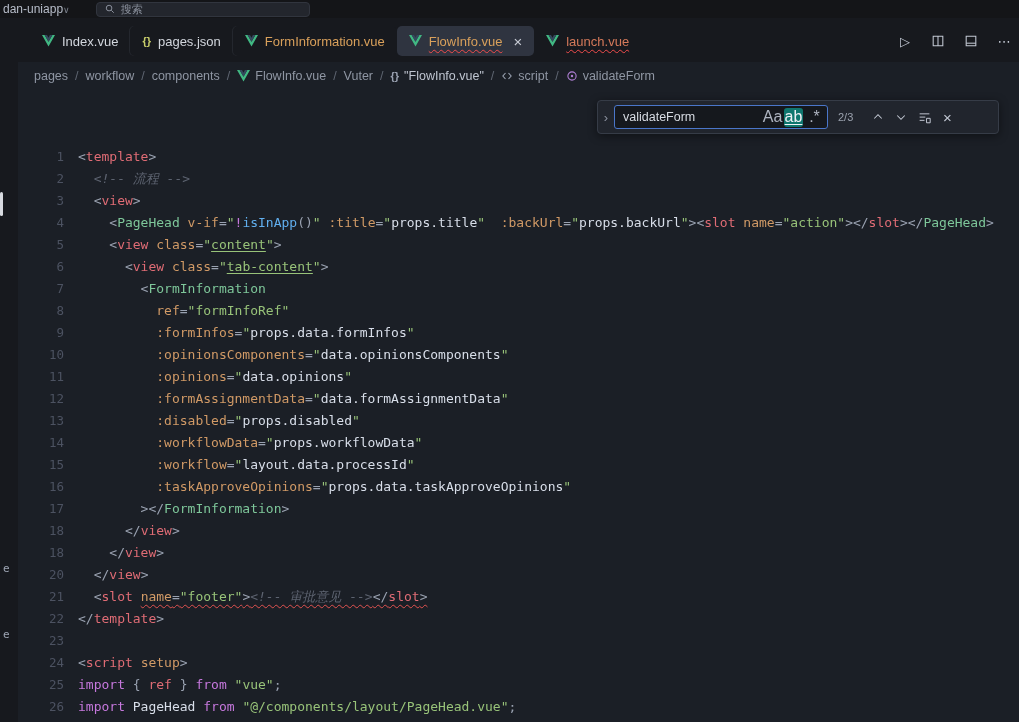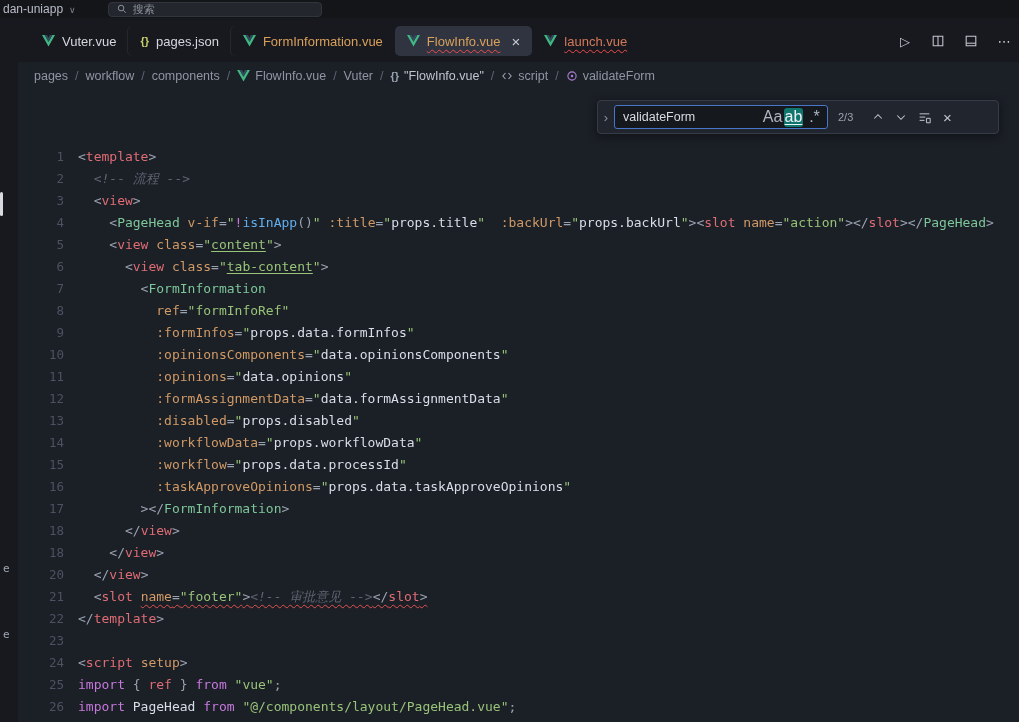--- a/index.html
+++ b/index.html
@@ -5,21 +5,21 @@
   * { margin:0; padding:0; box-sizing:border-box; }
   html,body { background:#101114; }
   .window {
     position:relative; width:1019px; height:722px; overflow:hidden;
     background:#1b1f26; font-family:"Liberation Sans","DejaVu Sans",sans-serif;
     color:#c8ccd4;
   }
   
   .titlebar {
     height:18px; background:#141518; display:flex; align-items:center;
-    padding-left:3px; gap:6px; font-size:12px;
+    padding-left:3px; font-size:12px;
   }
   .proj-name { color:#b6bcc8; }
   .proj-chevron { color:#7c828e; font-size:9px; margin-top:1px; }
   .top-search {
     margin-left:26px; width:214px; height:15px; background:#23262d;
     border:1px solid #31353e; border-radius:4px; display:flex; align-items:center;
     gap:6px; padding:0 8px; color:#8a909c; font-size:11px; cursor:pointer;
   }
   
   .body { display:flex; height:704px; }
@@ -132,21 +132,21 @@
 
       <div class="tabbar">
         <div class="tab-list">
             <div class="tab tone-plain">
               <span class="tab-icon">
                 <svg width="13" height="12" viewBox="0 0 24 22">
                   <path fill="#41b883" d="M0 0h4.8L12 12.3 19.2 0H24L12 21z"></path>
                   <path fill="#34495e" d="M4.8 0h4.4L12 4.9 14.6 0h4.4L12 12.3z"></path>
                 </svg>
               </span>
-              <span class="tab-label">Vuter.vue</span>
+              <span class="tab-label">Index.vue</span>
             </div>
             <div class="tab tone-plain">
               <span class="tab-icon">
                 <span style="color:#c9ce6b;font-weight:bold;font-size:11px;">{}</span>
               </span>
               <span class="tab-label">pages.json</span>
             </div>
             <div class="tab tone-warn">
               <span class="tab-icon">
                 <svg width="13" height="12" viewBox="0 0 24 22">
@@ -329,21 +329,21 @@
             <div class="line">
               <span class="ln">13</span>
               <span class="lc"><span class="c-x">          </span><span class="c-a">:disabled</span><span class="c-p">=</span><span class="c-s">"</span><span class="c-e">props.disabled</span><span class="c-s">"</span></span>
             </div>
             <div class="line">
               <span class="ln">14</span>
               <span class="lc"><span class="c-x">          </span><span class="c-a">:workflowData</span><span class="c-p">=</span><span class="c-s">"</span><span class="c-e">props.workflowData</span><span class="c-s">"</span></span>
             </div>
             <div class="line">
               <span class="ln">15</span>
-              <span class="lc"><span class="c-x">          </span><span class="c-a">:workflow</span><span class="c-p">=</span><span class="c-s">"</span><span class="c-e">props.data.processId</span><span class="c-s">"</span></span>
+              <span class="lc"><span class="c-x">          </span><span class="c-a">:workflow</span><span class="c-p">=</span><span class="c-s">"</span><span class="c-e">layout.data.processId</span><span class="c-s">"</span></span>
             </div>
             <div class="line">
               <span class="ln">16</span>
               <span class="lc"><span class="c-x">          </span><span class="c-a">:taskApproveOpinions</span><span class="c-p">=</span><span class="c-s">"</span><span class="c-e">props.data.taskApproveOpinions</span><span class="c-s">"</span></span>
             </div>
             <div class="line">
               <span class="ln">17</span>
               <span class="lc"><span class="c-p">        &gt;&lt;/</span><span class="c-cmp">FormInformation</span><span class="c-p">&gt;</span></span>
             </div>
             <div class="line">

